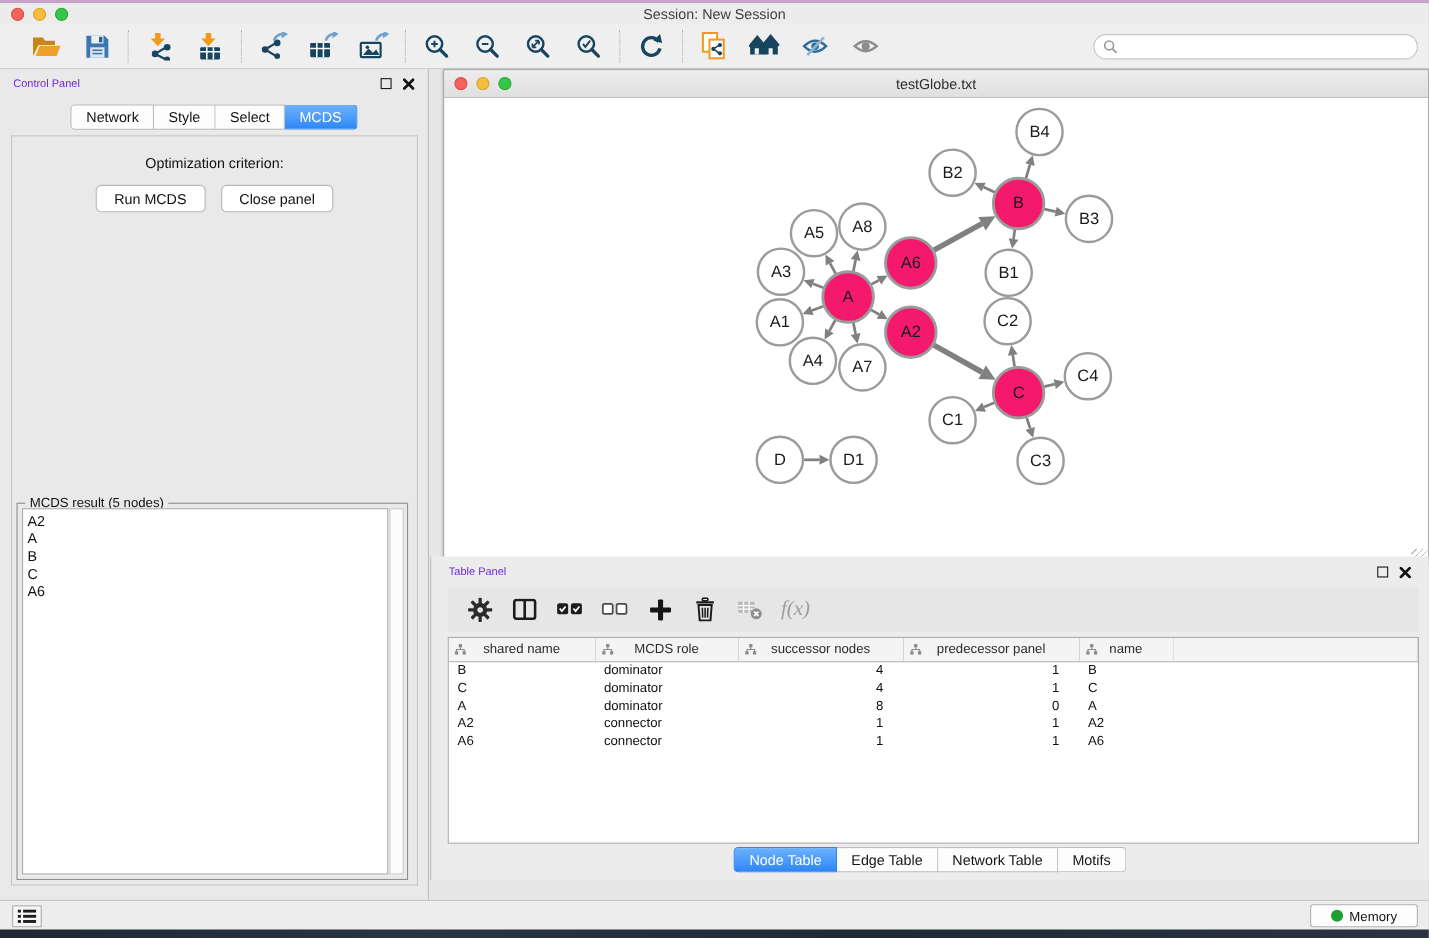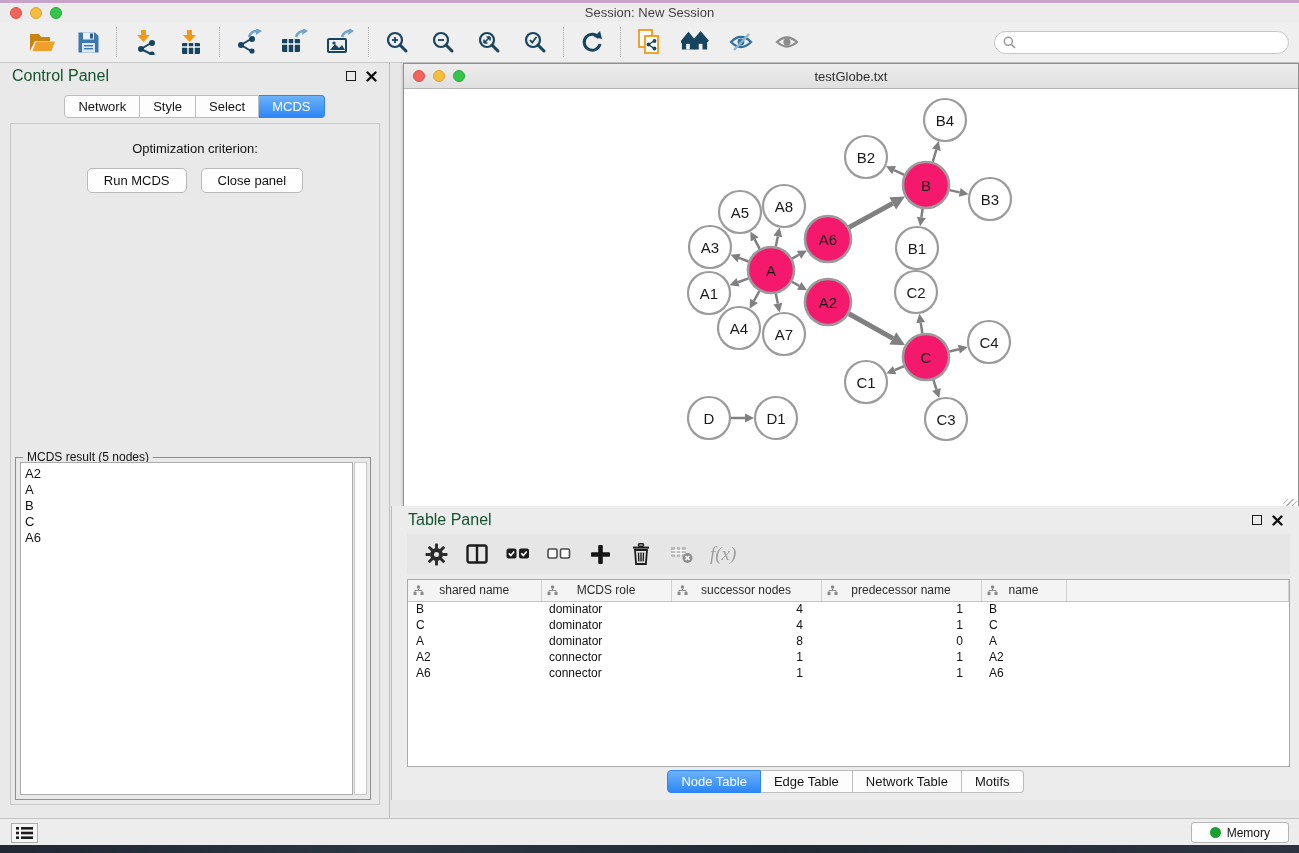--- a/index.html
+++ b/index.html
@@ -28,21 +28,21 @@
   .search-box {
     position:absolute; right:10px; top:9px; width:295px; height:23px; background:#FFFFFF;
     border:1px solid #C6C6C6; border-radius:12px; display:flex; align-items:center; padding-left:8px;
   }
   .search-box input { border:none; outline:none; background:transparent; font-size:13px; width:250px; margin-left:5px; font-family:"Liberation Sans",sans-serif; }
   
   .main { position:absolute; left:0; top:63px; width:100%; height:755px; background:#E7E7E7; }
   
   .control-panel { position:absolute; left:0; top:0; width:390px; height:755px; background:#E9E9E9; border-right:1px solid #BDBDBD; }
   .panel-header { height:26px; display:flex; align-items:center; padding:0 12px; }
-  .panel-title { font-size:16px; color:#14532d; flex:1; }
+  .panel-title { font-size:10px; color:#6d28d9; flex:1; }
   .panel-hdr-icons { display:flex; gap:10px; align-items:center; }
   .float-icon { width:10px; height:10px; border:1.6px solid #1A1A1A; display:inline-block; }
   .seg { display:flex; justify-content:center; }
   .seg-tab { background:#FDFDFD; border:1px solid #BDBDBD; border-left:none; padding:3px 13px; font-size:13px; color:#141414; }
   .seg-tab:first-child { border-left:1px solid #BDBDBD; border-radius:4px 0 0 4px; }
   .seg-tab:last-child { border-radius:0 4px 4px 0; }
   .seg-tab.active { background:linear-gradient(#6CB2FC,#2E86F6); border-color:#2E86F6; color:#FFFFFF; }
   .cp-content { position:absolute; left:10px; right:9px; top:60px; bottom:13px; border:1px solid #C6C6C6; background:#E9E9E9; }
   .opt-label { text-align:center; font-size:13px; color:#111; margin-top:17px; }
   .dropdown { position:relative; margin:9px auto 0 auto; width:303px; height:24px; background:#FFFFFF; border:1px solid #ABABAB; border-radius:5px; display:flex; align-items:center; }
@@ -580,21 +580,21 @@
                 </th>
                 <th>
                   <svg class="tree-ic" width="11" height="11" viewBox="0 0 11 11">
                     <g fill="#8A8A8A">
                       <rect x="4" y="0.5" width="3" height="3"></rect>
                       <rect x="0.5" y="7" width="3" height="3"></rect>
                       <rect x="7.5" y="7" width="3" height="3"></rect>
                     </g>
                     <path d="M5.5 3.5 v2 M2 7 v-1.5 h7 V7" stroke="#8A8A8A" fill="none" stroke-width="1"></path>
                   </svg>
-                  <span class="th-inner">predecessor name</span>
+                  <span class="th-inner">predecessor panel</span>
                 </th>
                 <th>
                   <svg class="tree-ic" width="11" height="11" viewBox="0 0 11 11">
                     <g fill="#8A8A8A">
                       <rect x="4" y="0.5" width="3" height="3"></rect>
                       <rect x="0.5" y="7" width="3" height="3"></rect>
                       <rect x="7.5" y="7" width="3" height="3"></rect>
                     </g>
                     <path d="M5.5 3.5 v2 M2 7 v-1.5 h7 V7" stroke="#8A8A8A" fill="none" stroke-width="1"></path>
                   </svg>

